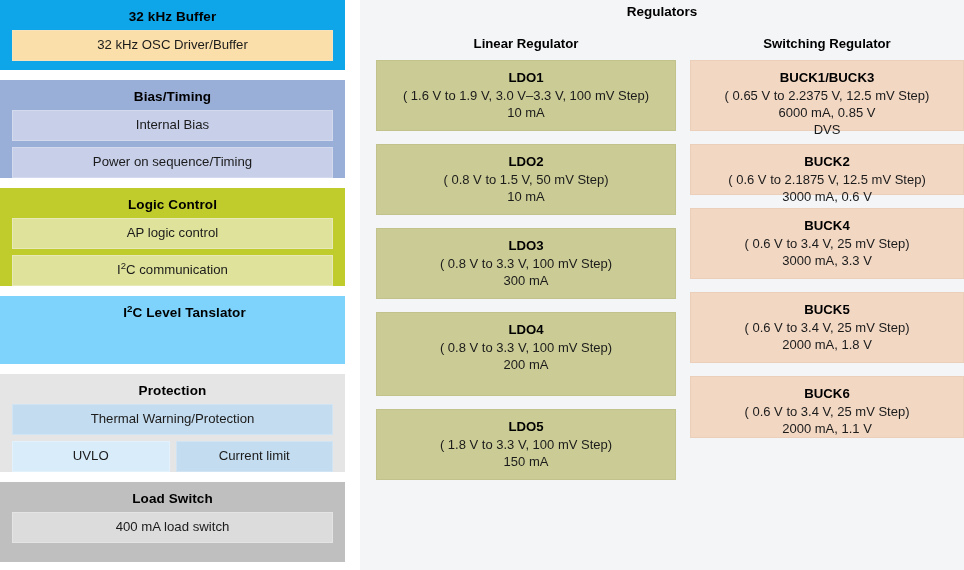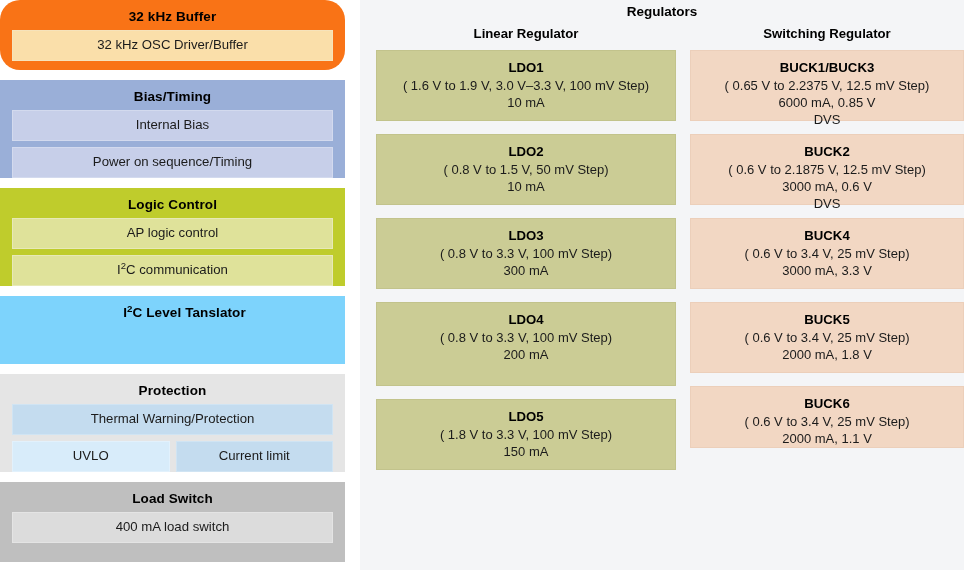--- a/index.html
+++ b/index.html
@@ -60,21 +60,21 @@
     box-sizing: border-box;
     text-align: center;
     font-size: 13.2px;
     color: #1b1b1b;
     line-height: 16px;
     padding: 6px 4px 7px 4px;
     border: 1px solid rgba(255,255,255,0.30);
   }
 
   
-  .blk-osc       { background: #f97316; border-radius: 20px; }
+  .blk-osc       { background: #0ea5e9; }
   .blk-osc  .inner-box  { background: #fadfaa; border-color: #f6e3bb; }
 
   .blk-bias      { background: #9aafd8; }
   .blk-bias .inner-box  { background: #c7cfe9; border-color: #d3daee; }
 
   .blk-logic     { background: #bfcc2c; }
   .blk-logic .inner-box { background: #dfe29a; border-color: #e7e9b7; }
 
   .blk-i2c       { background: #7dd3fc; padding-left: 36px; }
   .blk-i2c  .inner-box  { background: #cbc0e0; border-color: #d7cfe8; }
@@ -108,21 +108,21 @@
     text-align: center;
     font-weight: bold;
     font-size: 13.5px;
     color: #000000;
     padding-top: 3px;
     line-height: 18px;
   }
   #reg-columns {
     position: absolute;
     left: 16px;
-    top: 26px;
+    top: 36px;
     width: 588px;
     display: flex;
     gap: 14px;
   }
   .reg-col {
     display: flex;
     flex-direction: column;
   }
   .reg-col.linear    { width: 300px; }
   .reg-col.switching { width: 274px; }
@@ -155,21 +155,21 @@
     color: #1b1b1b;
     line-height: 17px;
   }
   .reg-col.linear    .reg-card { background: #cbcc95; border-color: #c2c38c; }
   .reg-col.switching .reg-card { background: #f2d7c3; border-color: #eccfba; }
 
   
   .reg-col.linear    .reg-card.r1 { height: 71px; }
   .reg-col.switching .reg-card.r1 { height: 71px; }
   .reg-col.linear    .reg-card.r2 { height: 71px; }
-  .reg-col.switching .reg-card.r2 { height: 71px; }
+  .reg-col.switching .reg-card.r2 { height: 51px; }
   .reg-col.linear    .reg-card.r3 { height: 71px; }
   .reg-col.switching .reg-card.r3 { height: 71px; }
   .reg-col.linear    .reg-card.r4 { height: 84px; }
   .reg-col.switching .reg-card.r4 { height: 71px; }
   .reg-col.linear    .reg-card.r5 { height: 71px; }
   .reg-col.switching .reg-card.r5 { height: 62px; }
 
   sup { font-size: 0.72em; vertical-align: super; line-height: 0; }
 </style>
 </head>

